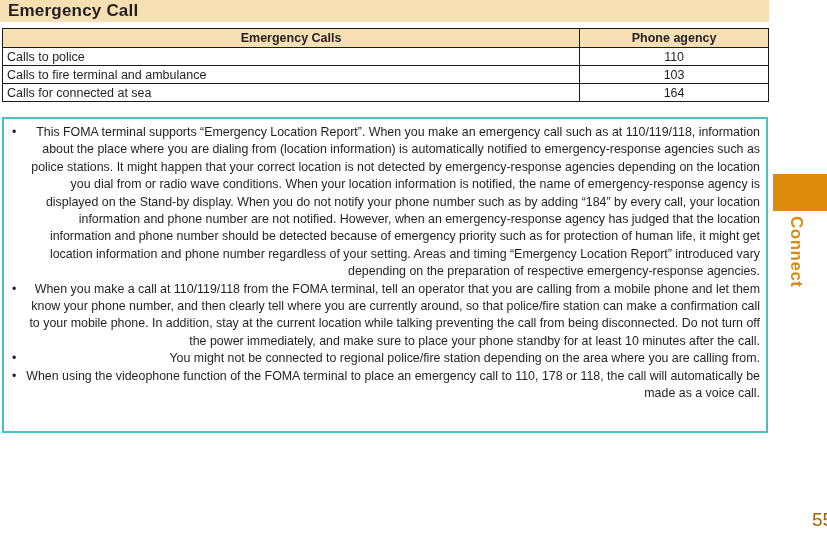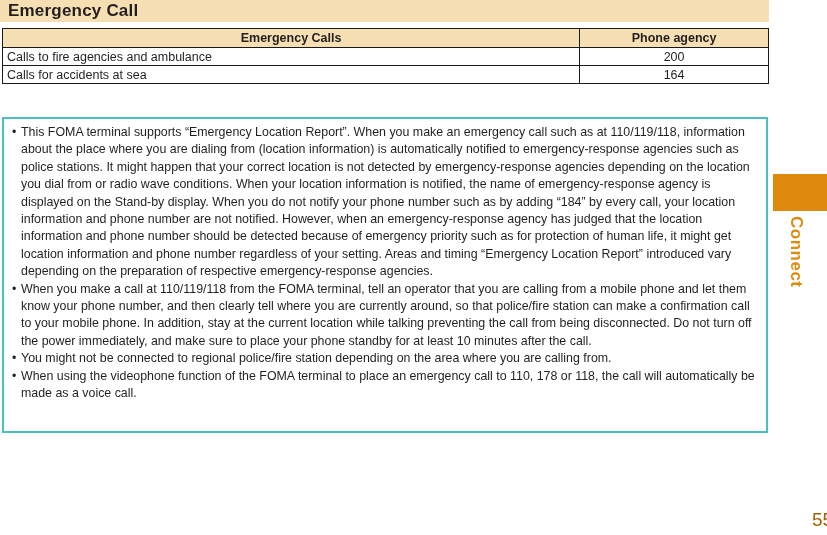--- a/index.html
+++ b/index.html
@@ -56,21 +56,21 @@
     background: #ffffff;
     padding: 5px 6px 5px 8px;
   }
   .bullet {
     display: flex;
     font-size: 12.4px;
     line-height: 17.4px;
     color: #231f20;
   }
   .bullet .dot  { flex: none; width: 9px; }
-  .bullet .btxt { flex: 1; }
+  .bullet .btxt { flex: 1; text-align: right; }
 
   
   #side-tab {
     position: absolute; left: 773px; top: 174px;
     width: 54px; height: 37px;
     background: #de8a0d;
   }
   #side-tab-label {
     position: absolute; left: 786px; top: 216px;
     writing-mode: vertical-rl;
@@ -101,25 +101,29 @@
         <col class="c2">
       </colgroup>
     <thead>
       <tr>
         <th>Emergency Calls</th>
         <th>Phone agency</th>
       </tr>
     </thead>
     <tbody>
       <tr>
-        <td class="label">Calls to fire agencies and ambulance</td>
-        <td class="num">200</td>
+        <td class="label">Calls to police</td>
+        <td class="num">110</td>
       </tr>
       <tr>
-        <td class="label">Calls for accidents at sea</td>
+        <td class="label">Calls to fire terminal and ambulance</td>
+        <td class="num">103</td>
+      </tr>
+      <tr>
+        <td class="label">Calls for connected at sea</td>
         <td class="num">164</td>
       </tr>
     </tbody>
   </table>
 
   <div id="note-box">
     <div class="bullet">
       <span class="dot">•</span>
       <span class="btxt">This FOMA terminal supports “Emergency Location Report”. When you make an emergency call such as at 110/119/118, information about the place where you are dialing from (location information) is automatically notified to emergency-response agencies such as police stations. It might happen that your correct location is not detected by emergency-response agencies depending on the location you dial from or radio wave conditions. When your location information is notified, the name of emergency-response agency is displayed on the Stand-by display. When you do not notify your phone number such as by adding “184” by every call, your location information and phone number are not notified. However, when an emergency-response agency has judged that the location information and phone number should be detected because of emergency priority such as for protection of human life, it might get location information and phone number regardless of your setting. Areas and timing “Emergency Location Report” introduced vary depending on the preparation of respective emergency-response agencies.</span>
     </div>

